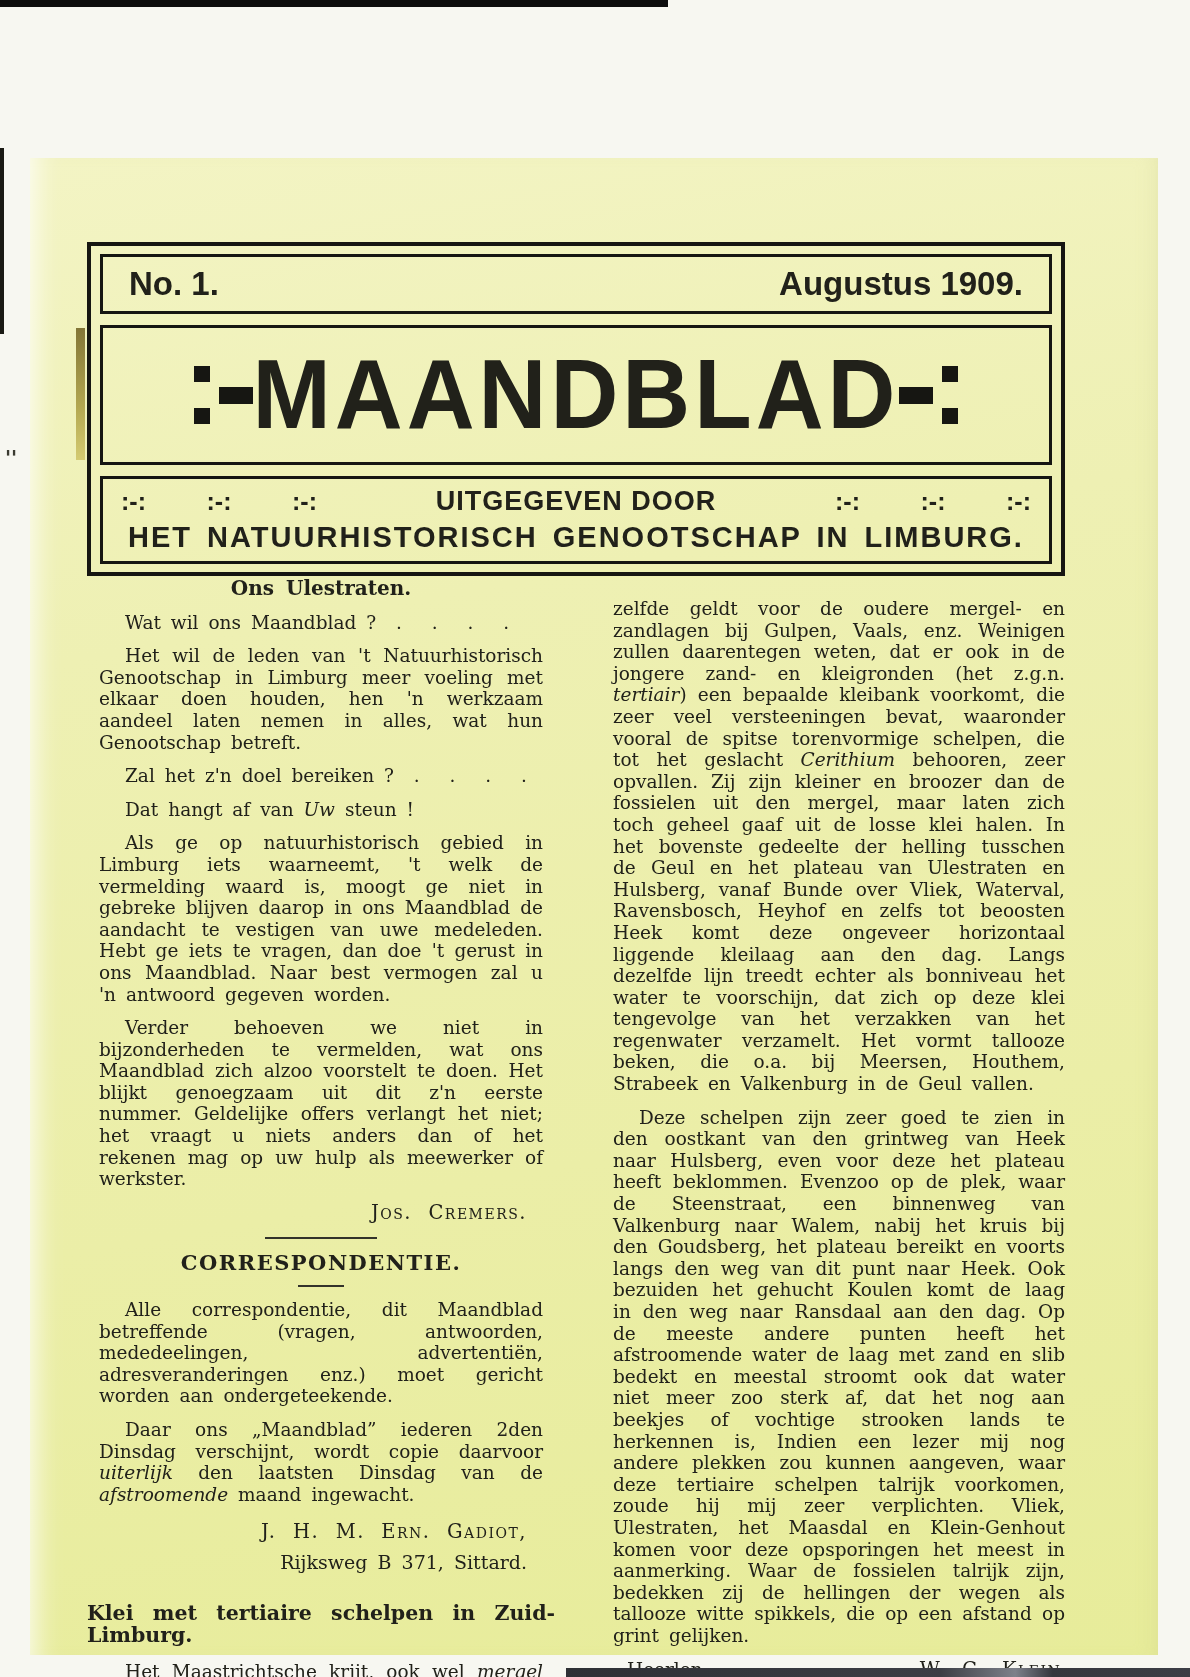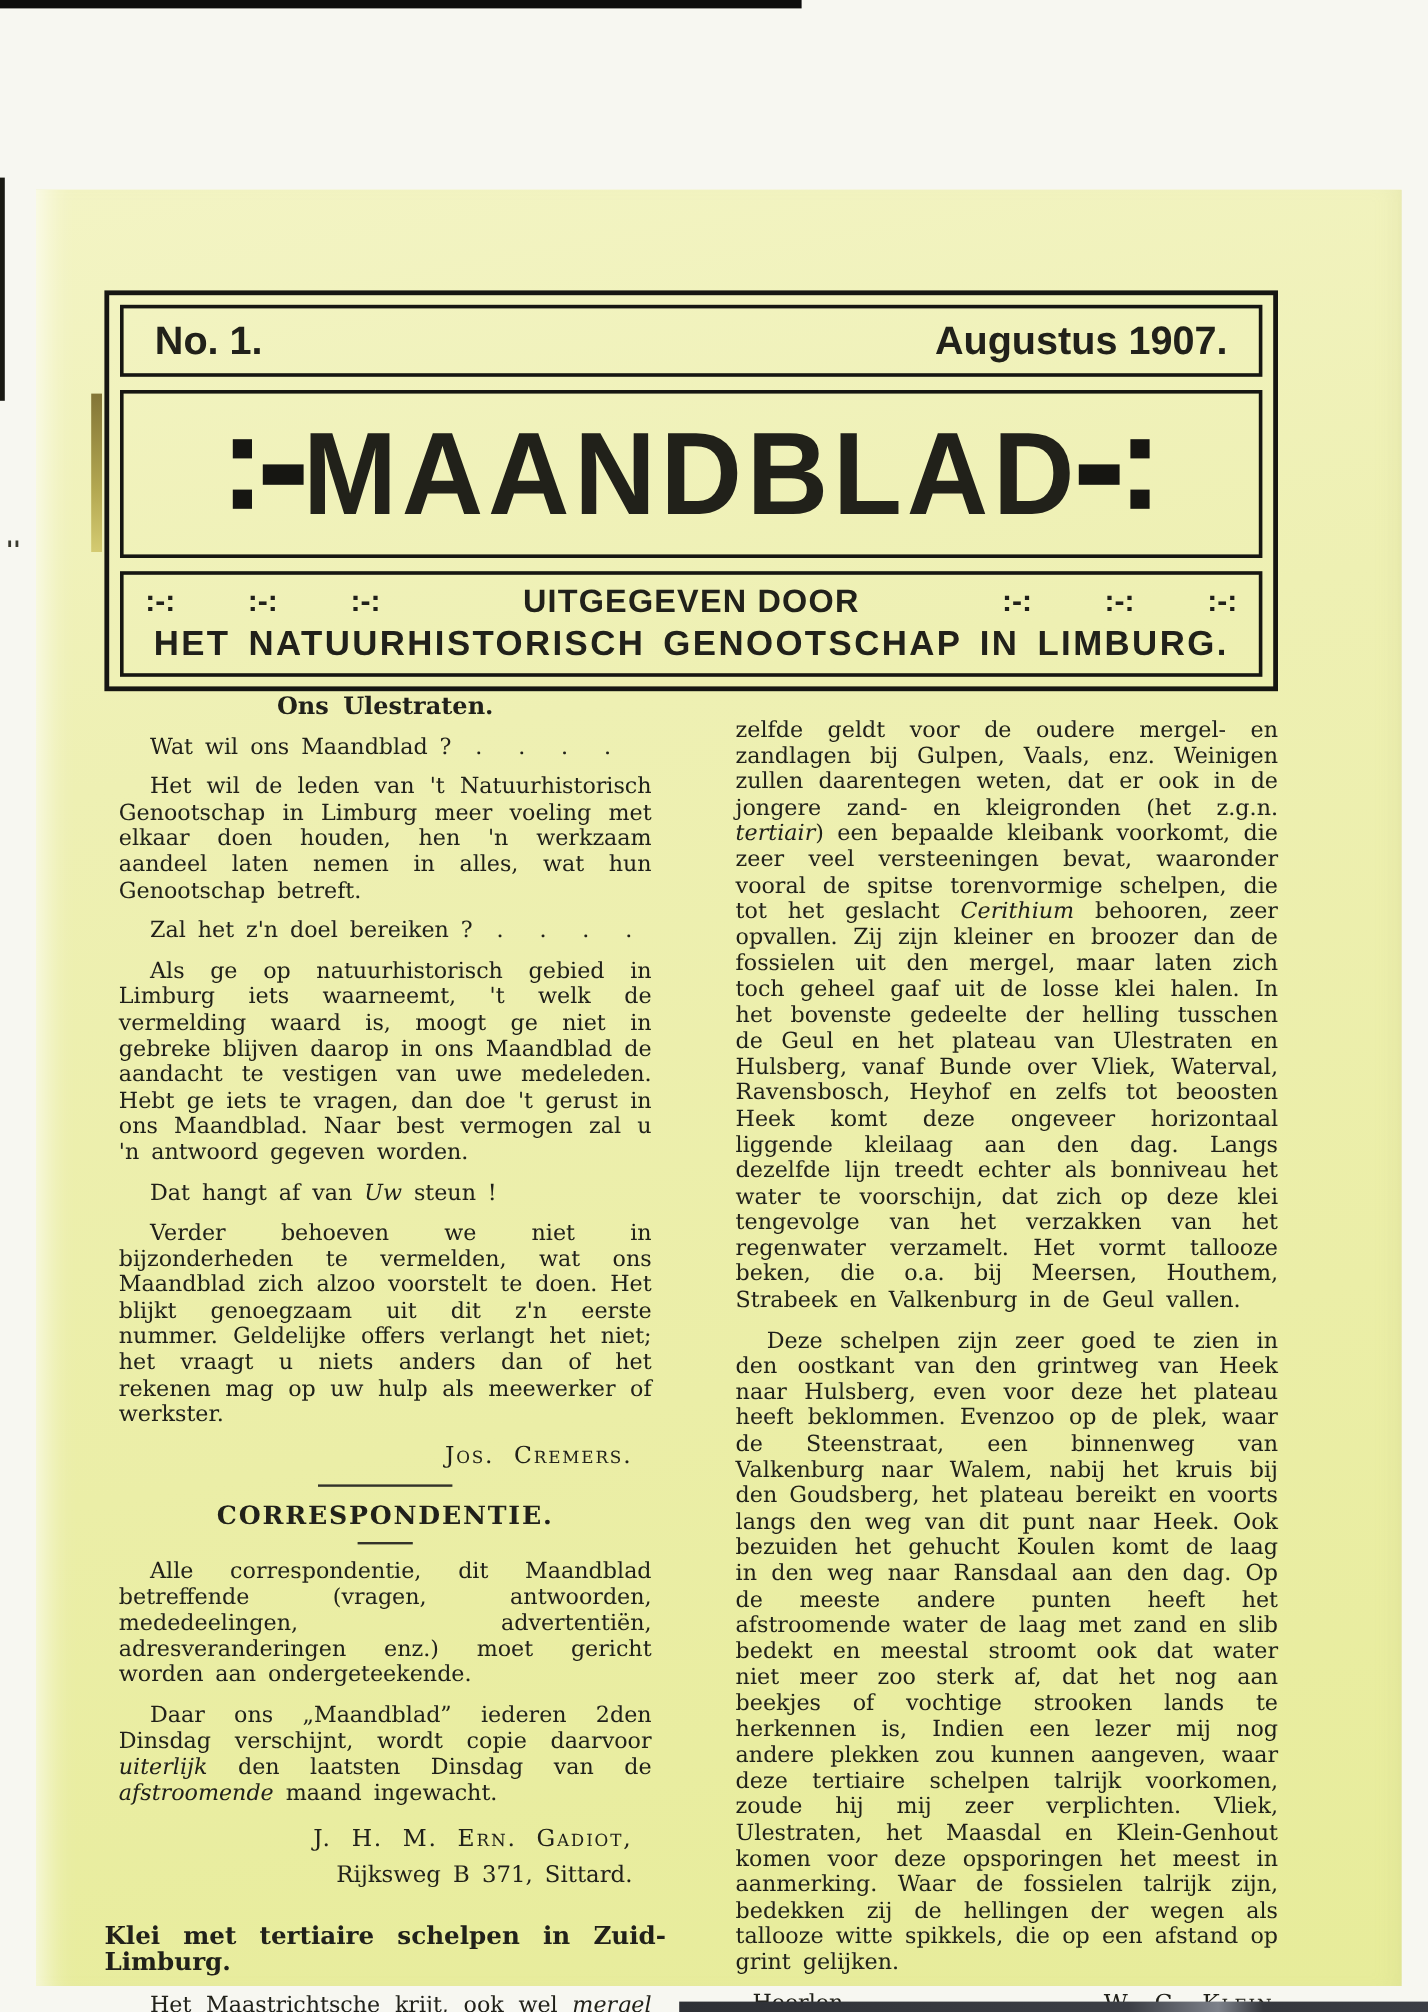--- a/index.html
+++ b/index.html
@@ -10,21 +10,21 @@
   .left-line{position:absolute;left:0;top:148px;width:4px;height:186px;background:#1a1a14;}
   .edge-streak{position:absolute;left:46px;top:170px;width:9px;height:132px;
                background:linear-gradient(180deg,#6f5f1f,#a89a3e 60%,#cfc465);opacity:.85;}
   .tick-mark{position:absolute;left:5px;top:446px;width:12px;height:16px;color:#3a3a30;
              font:700 20px "DejaVu Serif",serif;}
   .bottom-bar{position:absolute;left:566px;top:1668px;width:624px;height:9px;
               background:linear-gradient(90deg,#2e3035 0%,#3c3e45 60%,#7d818a 72%,#35373d 78%,#3c3e45 100%);}
   
   .paper{position:absolute;left:30px;top:158px;width:1128px;height:1497px;
          background:linear-gradient(170deg,#f3f4c4 0%,#eef0b3 30%,#ebeea7 65%,#e7ec9a 100%);
-         box-shadow:inset 28px 0 26px -22px rgba(255,255,255,.8), inset -14px 0 24px -18px rgba(190,190,120,.35);padding-left:10px;}
+         box-shadow:inset 28px 0 26px -22px rgba(255,255,255,.8), inset -14px 0 24px -18px rgba(190,190,120,.35);}
   
   .frame{position:absolute;left:57px;top:84px;width:952px;border:4px solid #161612;padding:8px 9px;background:transparent;}
   .mbox{border:3px solid #161612;}
   .issue-box{height:54px;display:flex;justify-content:space-between;align-items:center;
              padding:0 26px;margin-bottom:11px;
              font-family:"Liberation Sans","DejaVu Sans",sans-serif;font-weight:700;font-size:33px;}
   .title-box{height:134px;display:flex;justify-content:center;align-items:center;margin-bottom:11px;}
   .masthead-title{font-family:"Liberation Sans","DejaVu Sans",sans-serif;font-weight:700;
                   font-size:94px;letter-spacing:4px;line-height:1;transform:scaleY(1.04);}
   .orn{display:flex;align-items:center;gap:9px;}
@@ -62,21 +62,21 @@
 <div class="page">
   <div class="top-bar"></div>
   <div class="left-line"></div>
 
   <div class="paper">
     <div class="edge-streak"></div>
 
     <div class="frame">
       <div class="mbox issue-box">
         <span>No. 1.</span>
-        <span>Augustus 1907.</span>
+        <span>Augustus 1909.</span>
       </div>
 
       <div class="mbox title-box">
         <span class="orn">
           <span class="orn-colon">
               <i></i>
               <i></i>
             </span>
           <span class="orn-dash"></span>
         </span>
@@ -106,22 +106,22 @@
         </div>
         <div class="pub-line2">HET NATUURHISTORISCH GENOOTSCHAP IN LIMBURG.</div>
       </div>
     </div>
 
     <div class="col col-left">
       <div class="h-center">Ons Ulestraten.</div>
       <p class="para"><span>Wat wil ons Maandblad ?&nbsp; .&nbsp; &nbsp;.&nbsp; &nbsp;.&nbsp; &nbsp;.</span></p>
       <p class="para"><span>Het wil de leden van 't&nbsp;Natuurhistorisch Genootschap in Limburg meer voeling met elkaar doen houden, hen 'n werkzaam aandeel laten nemen in alles, wat hun Genootschap betreft.</span></p>
       <p class="para"><span>Zal het z'n doel bereiken ?&nbsp; .&nbsp; &nbsp;.&nbsp; &nbsp;.&nbsp; &nbsp;.</span></p>
+      <p class="para"><span>Dat hangt af van </span><i>Uw</i><span> steun !</span></p>
       <p class="para"><span>Als ge op natuurhistorisch gebied in Limburg iets waarneemt, 't&nbsp;welk de vermelding waard is, moogt ge niet in gebreke blijven daarop in ons Maandblad de aandacht te vestigen van uwe medeleden. Hebt ge iets te vragen, dan doe 't&nbsp;gerust in ons Maandblad. Naar best vermogen zal u 'n&nbsp;antwoord gegeven worden.</span></p>
-      <p class="para"><span>Dat hangt af van </span><i>Uw</i><span> steun !</span></p>
       <p class="para"><span>Verder behoeven we niet in bijzonderheden te vermelden, wat ons Maandblad zich alzoo voorstelt te doen. Het blijkt genoegzaam uit dit z'n eerste nummer. Geldelijke offers verlangt het niet; het vraagt u niets anders dan of het rekenen mag op uw hulp als meewerker of werkster.</span></p>
       <div class="sig">Jos. Cremers.</div>
 
       <hr class="rule rule-lg">
       <div class="h-caps">CORRESPONDENTIE.</div>
       <hr class="rule rule-sm">
 
       <p class="para"><span>Alle correspondentie, dit Maandblad betreffende (vragen, antwoorden, mededeelingen, advertentiën, adresveranderingen enz.) moet gericht worden aan ondergeteekende.</span></p>
       <p class="para"><span>Daar ons „Maandblad” iederen 2den Dinsdag verschijnt, wordt copie daarvoor </span><i>uiterlijk</i><span> den laatsten Dinsdag van de </span><i>afstroomende</i><span> maand ingewacht.</span></p>
       <div class="sig-block">

